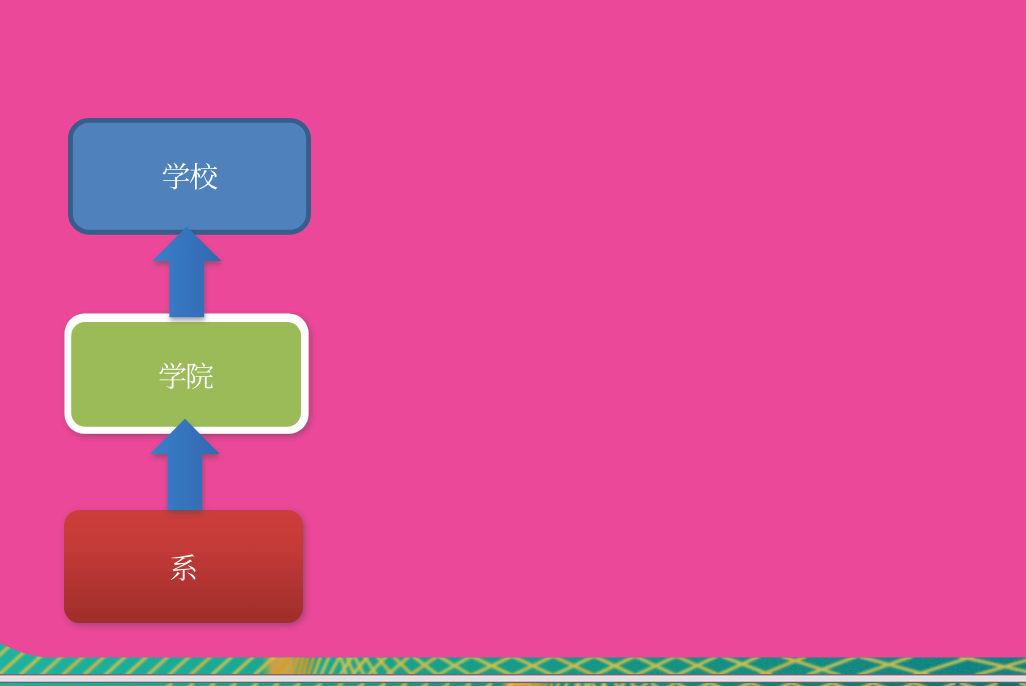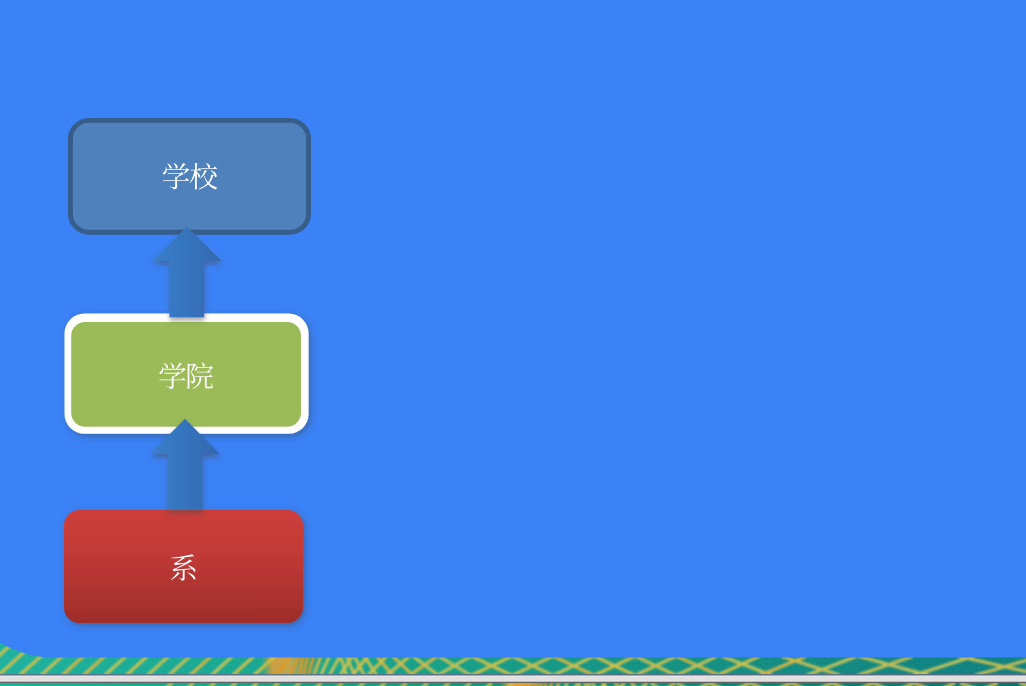--- a/index.html
+++ b/index.html
@@ -1,18 +1,18 @@
 <!DOCTYPE html>
 <html><head>
 <meta charset="utf-8">
 <style>
   html,body{margin:0;padding:0;}
   body{width:1026px;height:686px;overflow:hidden;background:#fff;
        font-family:"Liberation Sans", sans-serif;}
-  .slide{position:relative;width:1026px;height:686px;background:#3b82f6;overflow:hidden;}
+  .slide{position:relative;width:1026px;height:686px;background:#ec4899;overflow:hidden;}
   svg.stage{position:absolute;left:0;top:0;width:1026px;height:686px;display:block;}
   .vtext{font-family:"Liberation Serif", serif;font-size:27px;fill:transparent;
          dominant-baseline:alphabetic;user-select:text;}
 </style>
 </head>
 <body>
 
 <div class="slide">
   <svg class="stage" viewBox="0 0 1026 686">
     <defs>

